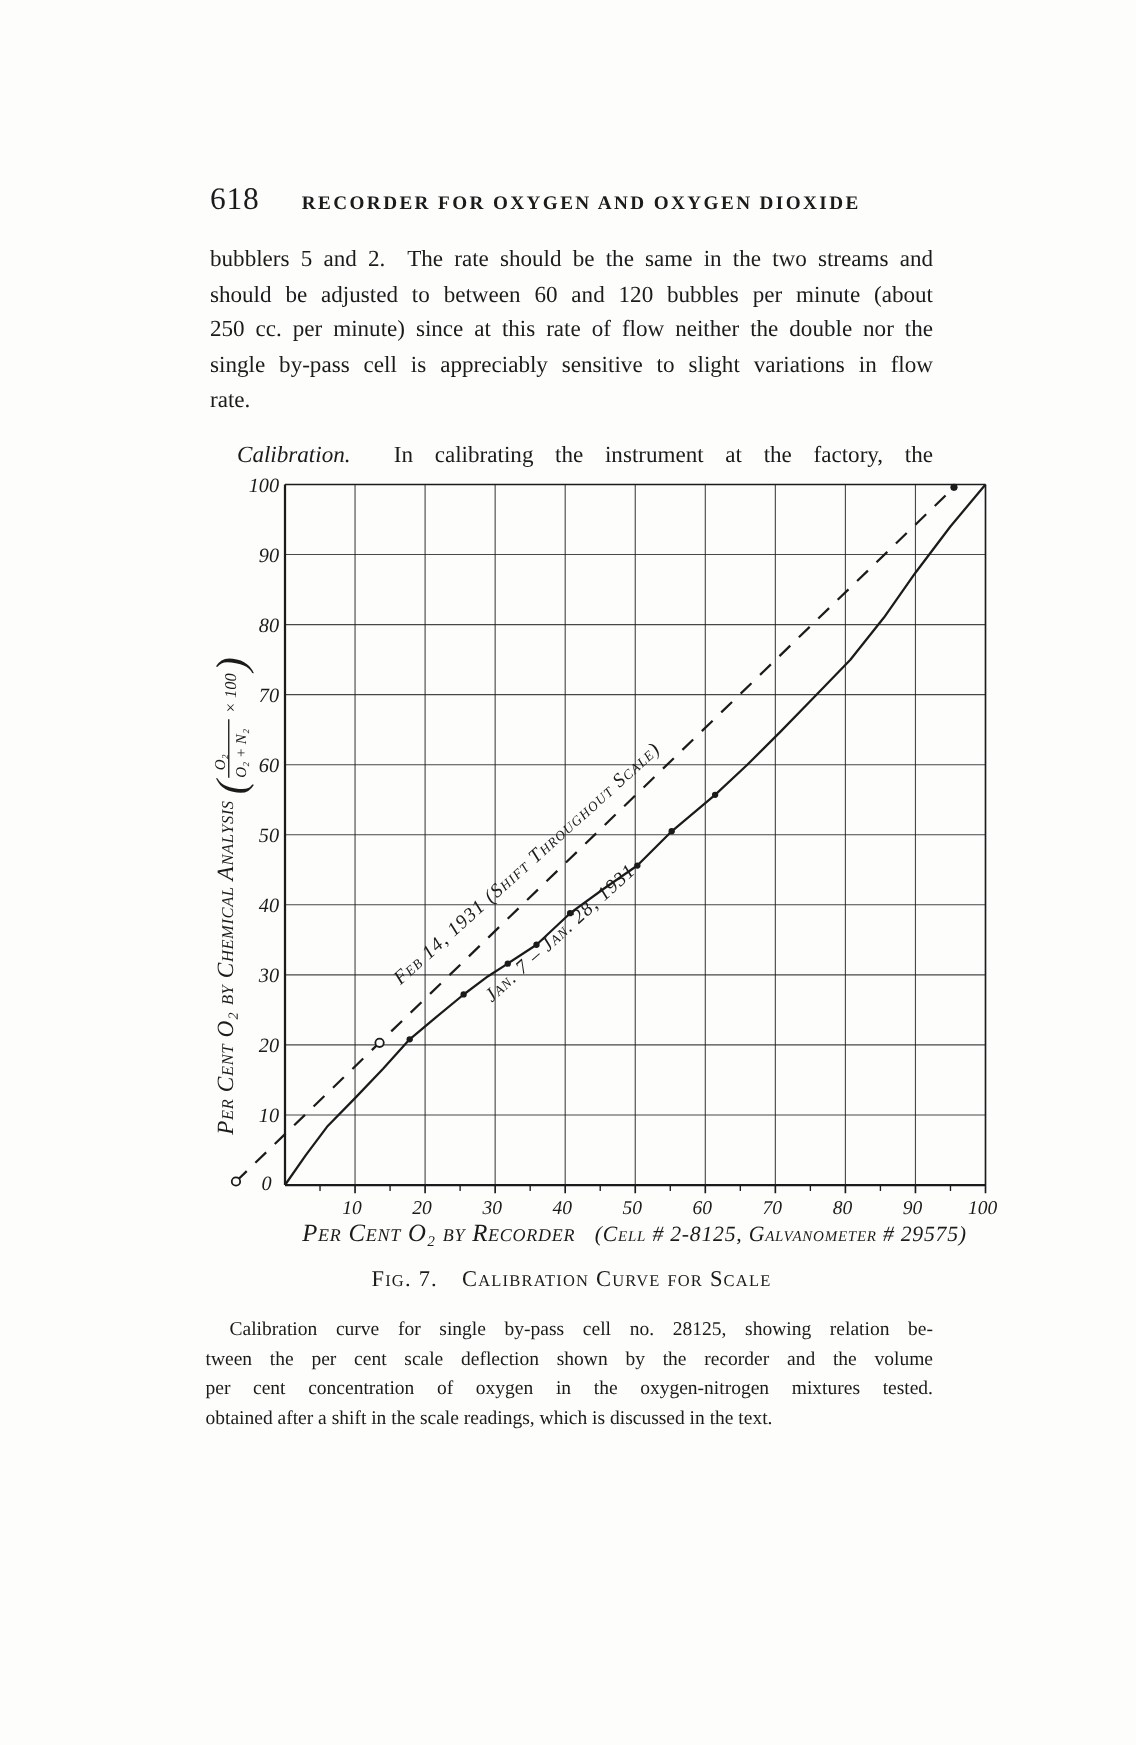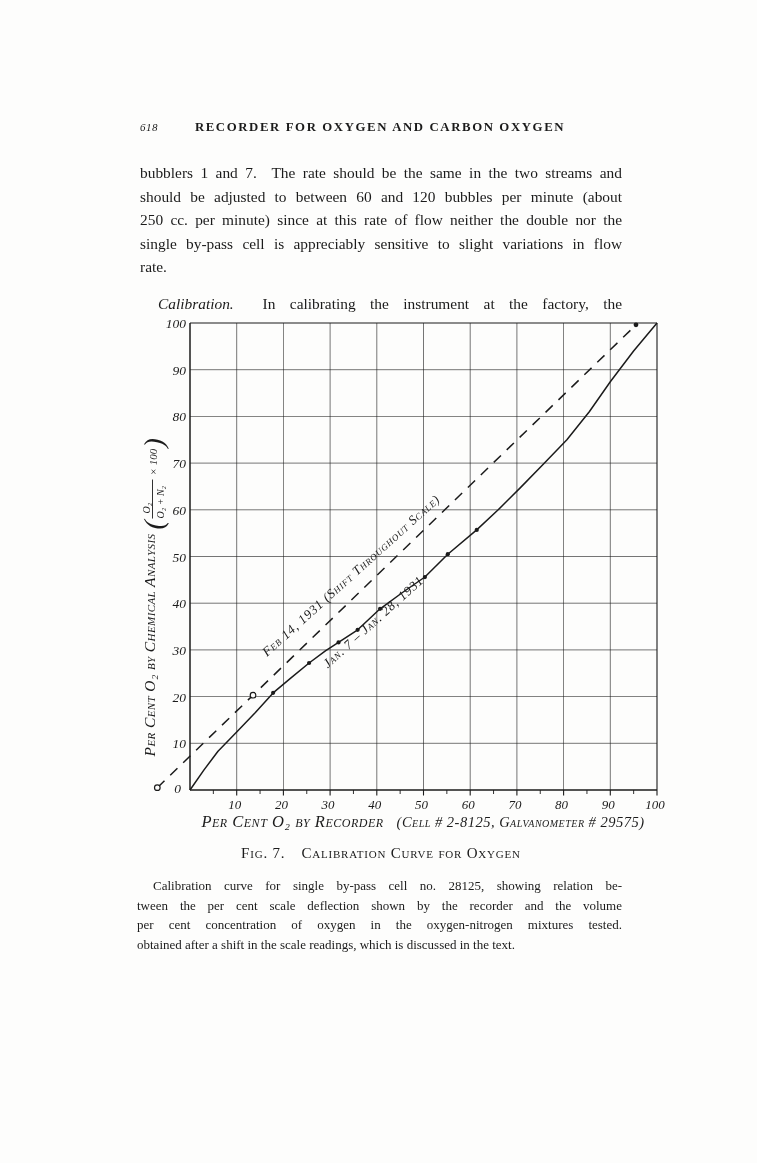--- a/index.html
+++ b/index.html
@@ -1,21 +1,21 @@
 <!DOCTYPE html>
 <html><head>
 <meta charset="utf-8">
 <style>
   html,body{margin:0;padding:0;background:#ffffff;}
   .page{position:relative;width:757px;height:1163px;background:#fdfdfc;
         font-family:"Liberation Serif",serif;color:#1b1b1b;overflow:hidden;}
 
   .pg-header{position:absolute;top:120px;left:140px;width:482px;
              display:flex;align-items:baseline;}
-  .pg-num{font-size:11px;letter-spacing:0.5px;font-style:italic;}
+  .pg-num{font-size:21px;letter-spacing:0.5px;}
   .run-head{flex:1;text-align:center;font-size:12.8px;letter-spacing:1.6px;
             padding-right:20px;font-weight:bold;font-stretch:normal;}
 
   .para{white-space:normal;}
   #para1{position:absolute;top:161px;left:140px;width:482px;
          font-size:15.4px;line-height:23.5px;}
   .tline{white-space:pre-wrap;}
   .jline{text-align:justify;text-align-last:justify;}
   .lline{text-align:right;text-align-last:left;}
   .para2-line{position:absolute;top:292px;left:140px;width:482px;
@@ -32,25 +32,25 @@
            font-size:13px;line-height:19.7px;}
   .fl-indent{text-indent:16px;}
 </style>
 </head>
 <body>
 
 <div class="page">
 
   <div class="pg-header">
     <span class="pg-num">618</span>
-    <span class="run-head">RECORDER FOR OXYGEN AND CARBON OXYGEN</span>
+    <span class="run-head">RECORDER FOR OXYGEN AND OXYGEN DIOXIDE</span>
   </div>
 
   <div class="para" id="para1">
-      <div class="tline jline">bubblers 1 and 7.  The rate should be the same in the two streams and</div>
+      <div class="tline jline">bubblers 5 and 2.  The rate should be the same in the two streams and</div>
       <div class="tline jline">should be adjusted to between 60 and 120 bubbles per minute (about</div>
       <div class="tline jline">250 cc. per minute) since at this rate of flow neither the double nor the</div>
       <div class="tline jline">single by-pass cell is appreciably sensitive to slight variations in flow</div>
       <div class="tline lline">rate.</div>
     </div>
 
   <div class="para2-line"><span class="ital">Calibration.</span><span>  In calibrating the instrument at the factory, the</span></div>
 
   <figure class="fig">
     <svg id="chart" width="560" height="540" viewBox="0 0 560 540">
@@ -143,21 +143,21 @@
         <circle cx="23.310000000000002" cy="477.665" r="2.8" fill="#fdfdfc" stroke="#1b1b1b" stroke-width="1.2"></circle>
         <circle cx="119.045" cy="385.199" r="2.8" fill="#fdfdfc" stroke="#1b1b1b" stroke-width="1.2"></circle>
         <circle cx="501.985" cy="14.868000000000052" r="2.4" fill="#1b1b1b"></circle>
         <g transform="translate(133.055,346.905) rotate(-42)">
           <text x="0" y="0" font-size="13" fill="#1b1b1b" style="font-family:&quot;Liberation Serif&quot;,serif;font-style:italic;font-variant:small-caps;letter-spacing:0.8px;">Feb 14, 1931  (Shift Throughout Scale)</text>
         </g>
       </svg>
   </figure>
 
   <div class="cap-head">
-    <span>Fig. 7.</span><span class="cap-title">Calibration Curve for Oxygen</span>
+    <span>Fig. 7.</span><span class="cap-title">Calibration Curve for Scale</span>
   </div>
 
   <div class="para" id="caption">
       <div class="tline jline fl-indent">Calibration curve for single by-pass cell no. 28125, showing relation be-</div>
       <div class="tline jline">tween the per cent scale deflection shown by the recorder and the volume</div>
       <div class="tline jline">per cent concentration of oxygen in the oxygen-nitrogen mixtures tested.</div>
       <div class="tline lline">obtained after a shift in the scale readings, which is discussed in the text.</div>
     </div>
 
 </div>

